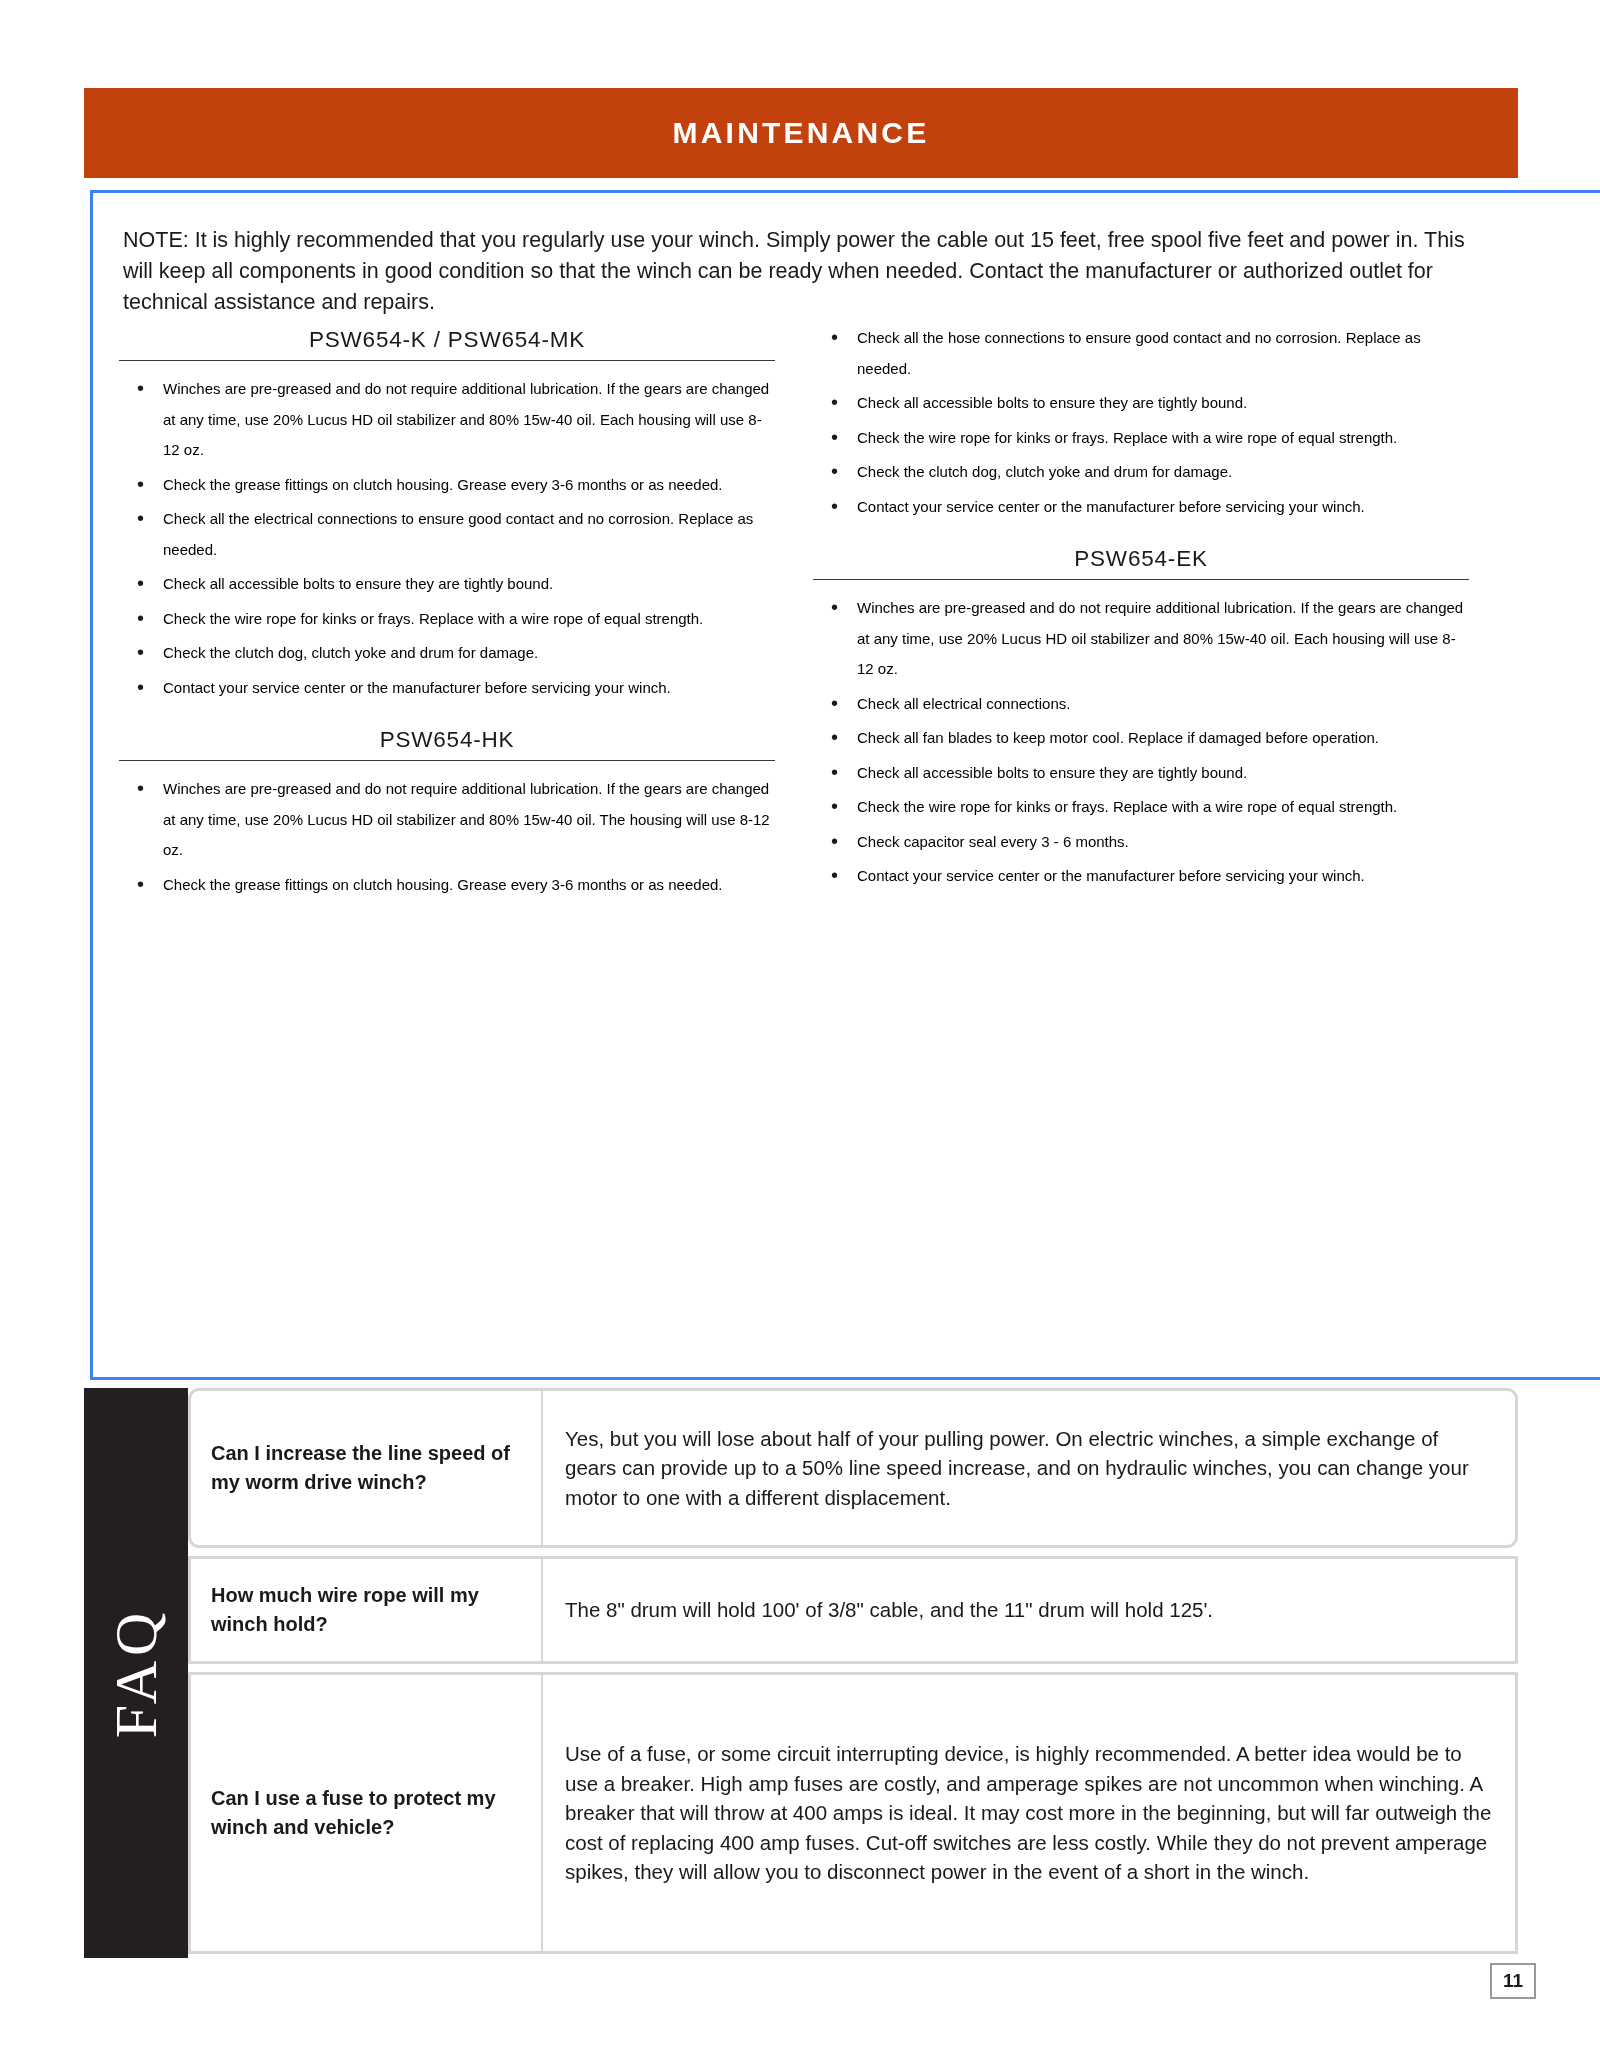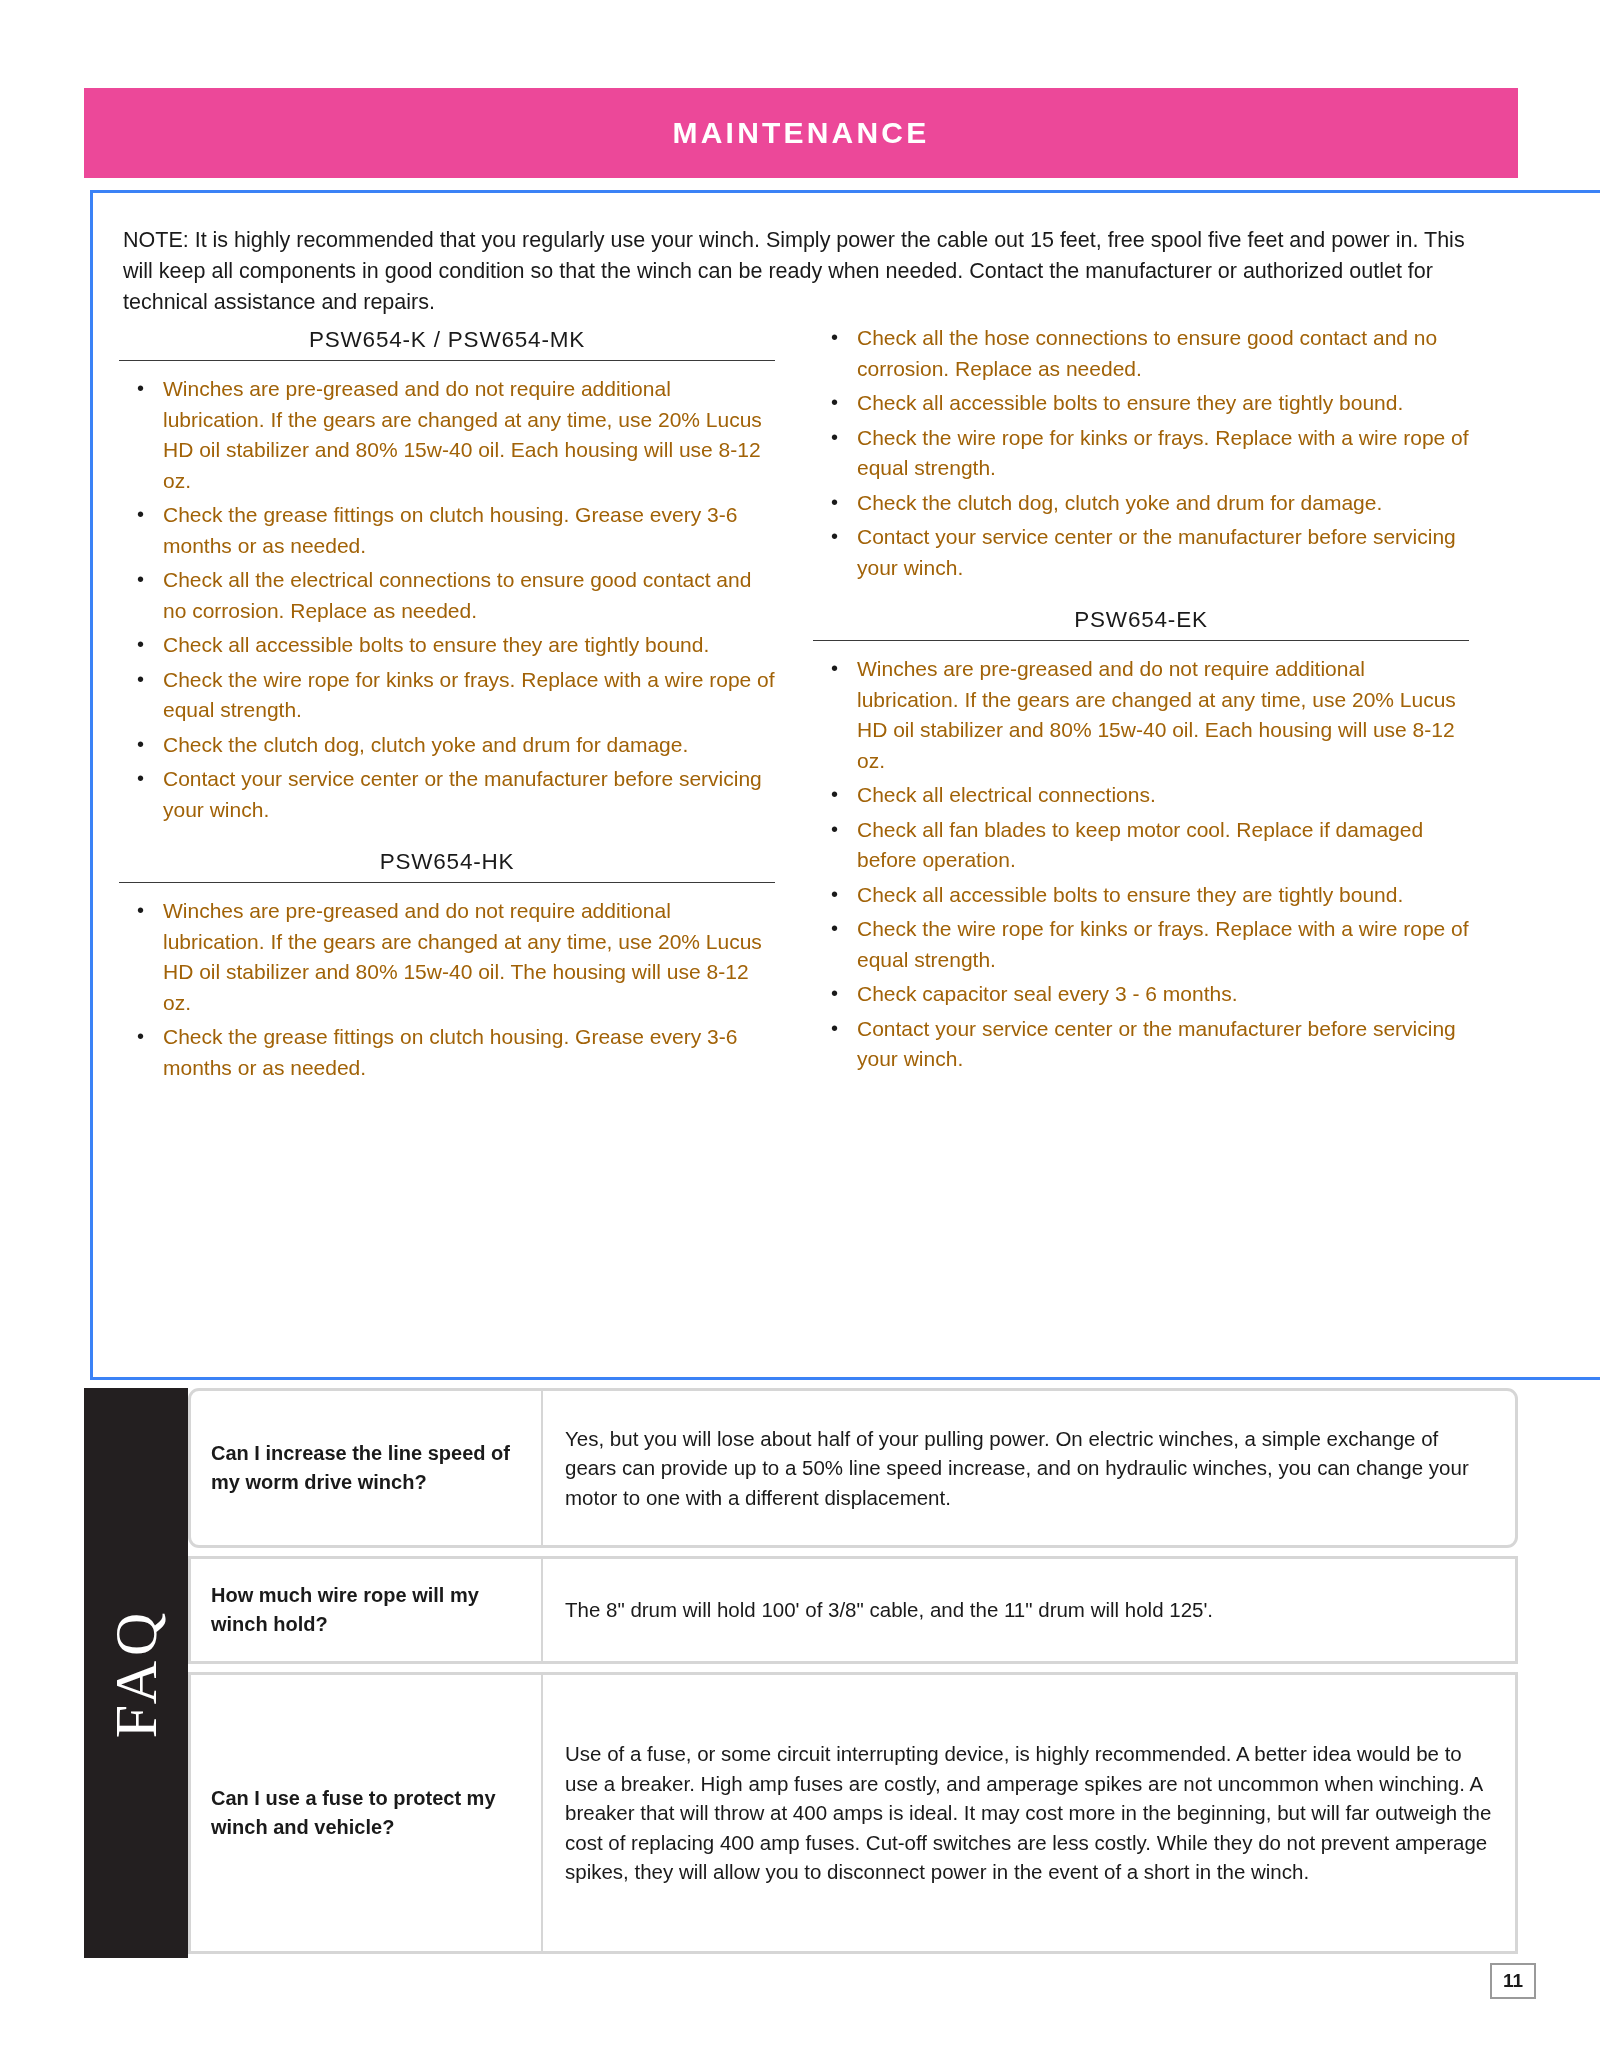--- a/index.html
+++ b/index.html
@@ -19,21 +19,21 @@
     overflow: hidden;
   }
 
   
   .header-banner {
     position: absolute;
     left: 84px;
     top: 88px;
     width: 1434px;
     height: 90px;
-    background: #ec4899;
+    background: #c2410c;
     display: flex;
     align-items: center;
     justify-content: center;
   }
   .header-title {
     color: #ffffff;
     font-size: 30px;
     font-weight: bold;
     letter-spacing: 3.2px;
     font-family: "Liberation Sans", sans-serif;
@@ -89,23 +89,23 @@
   }
 
   ul.blist {
     list-style: none;
     margin: 0;
     padding: 0;
   }
   ul.blist > li {
     position: relative;
     padding-left: 44px;
-    font-size: 21px;
+    font-size: 15px;
     line-height: 30.5px;
-    color: #a16207;
+    color: #000000;
     margin-bottom: 4px;
   }
   ul.blist > li::before {
     content: "\2022";
     position: absolute;
     left: 18px;
     top: -1px;
     font-size: 20px;
     color: #1a1a1a;
   }

